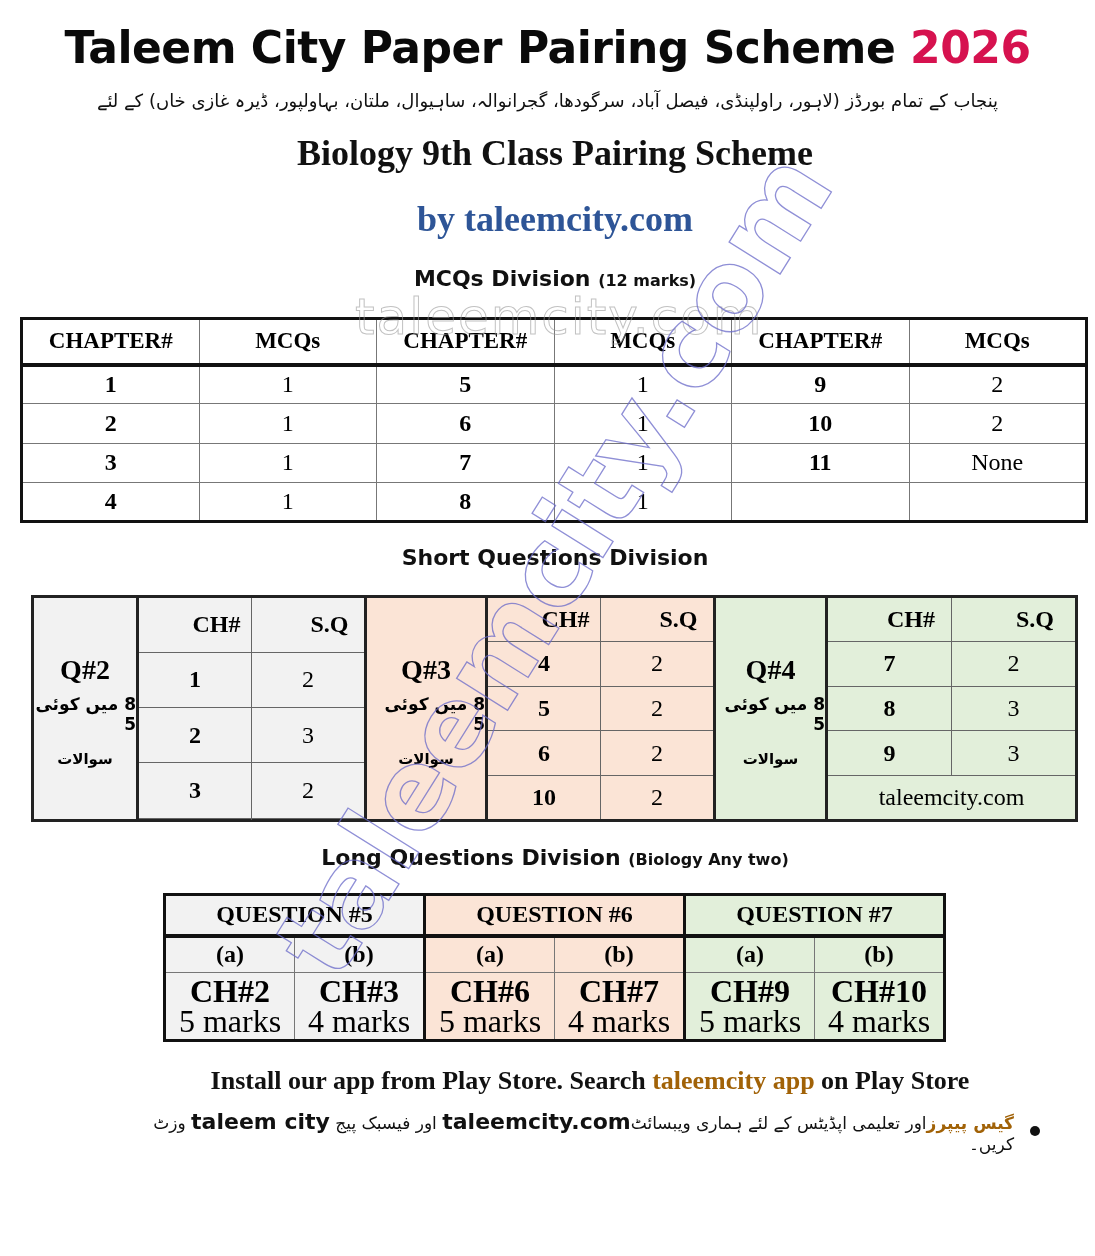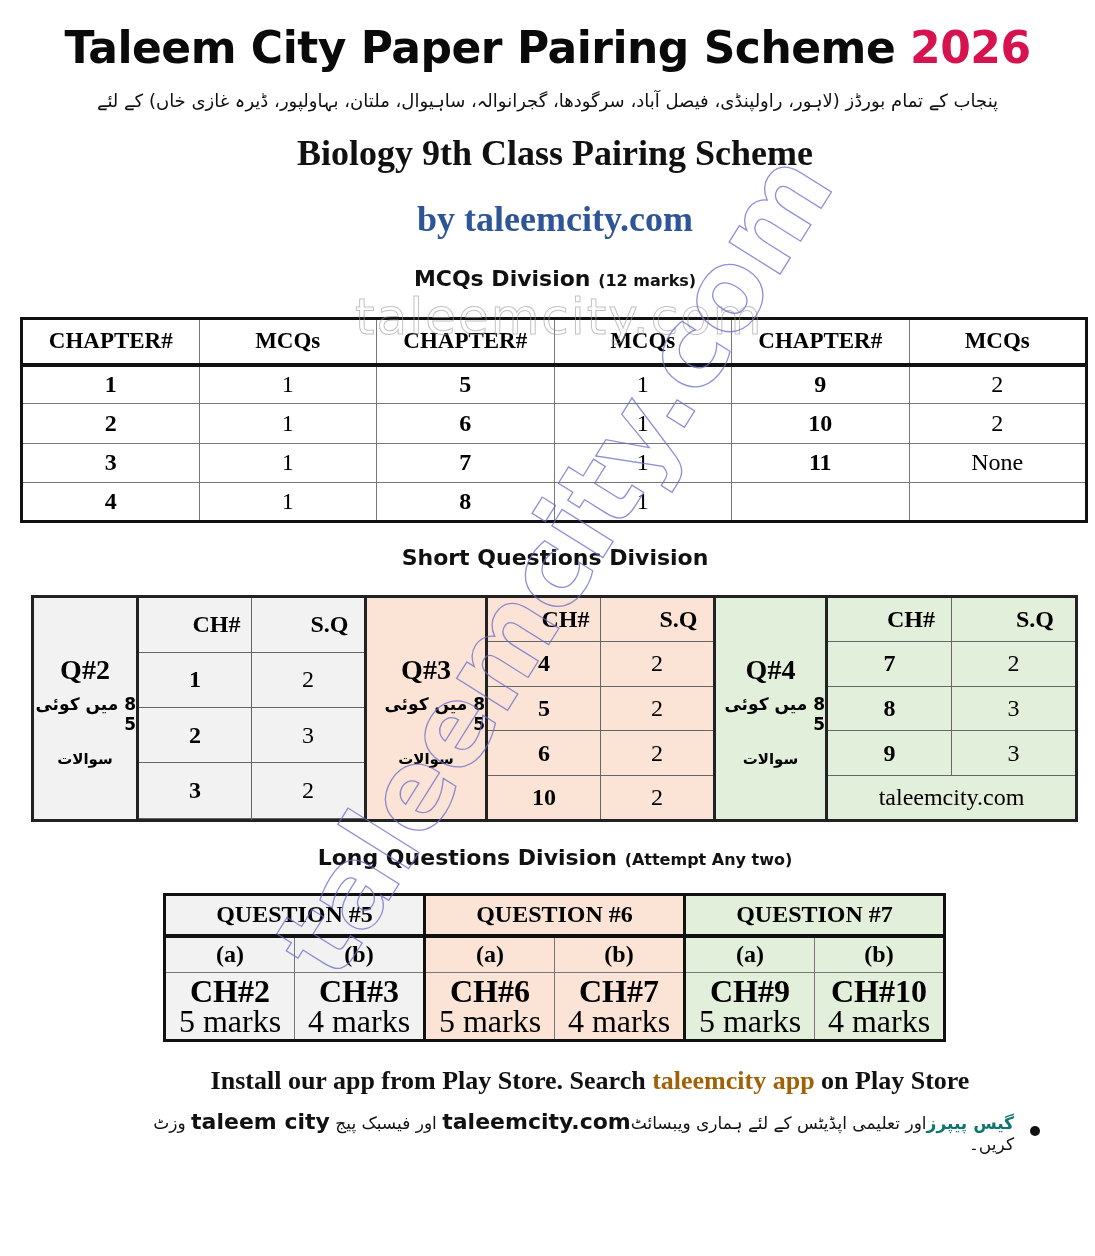--- a/index.html
+++ b/index.html
@@ -93,21 +93,21 @@
     }
     .install .app { color: #a16207; }
 
     .notes { position: absolute; left: 140px; top: 1108px; width: 900px; direction: rtl; }
     .note-item {
       display: flex; align-items: center; height: 46px; font-family: "DejaVu Sans", sans-serif;
       font-size: 17px; color: #111;
     }
     .bullet { width: 10px; height: 10px; border-radius: 50%; background: #111; margin-left: 16px; margin-right: 0; flex: none; }
     .note-item .txt { direction: rtl; }
-    .red { color: #0f766e; font-weight: bold; }
+    .red { color: #a16207; font-weight: bold; }
     .latin-bold { font-weight: bold; font-size: 22px; direction: ltr; unicode-bidi: embed; }
 
     .watermark {
       position: absolute; pointer-events: none; font-family: "DejaVu Sans", sans-serif;
       color: transparent; -webkit-text-stroke: 1.3px #6a6ac9; opacity: 0.75;
     }
     .wm1 { left: 250px; top: 540px; font-size: 110px; font-weight: bold; transform: rotate(-58deg); transform-origin: left top; top: 930px; left: 250px; }
     .wm2 { left: 355px; top: 288px; font-size: 50px; -webkit-text-stroke: 1px #999; opacity: 0.6; letter-spacing: 2px; }
   </style>
 </head>
@@ -275,21 +275,21 @@
               <td colspan="2">taleemcity.com</td>
             </tr>
       </tbody>
         </table>
     </div>
   </div>
 </div>
 
 <div class="section-heading" style="top:845px;">
   <span>Long Questions Division</span>
-  <span class="note">(Attempt Any two)</span>
+  <span class="note">(Biology Any two)</span>
 </div>
 
 <table class="lq-table">
   <tbody>
       <tr>
     <th colspan="2" class="qhead g">QUESTION #5</th>
     <th colspan="2" class="qhead p">QUESTION #6</th>
     <th colspan="2" class="qhead gr" style="border-right:none;">QUESTION #7</th>
   </tr>
   <tr>

